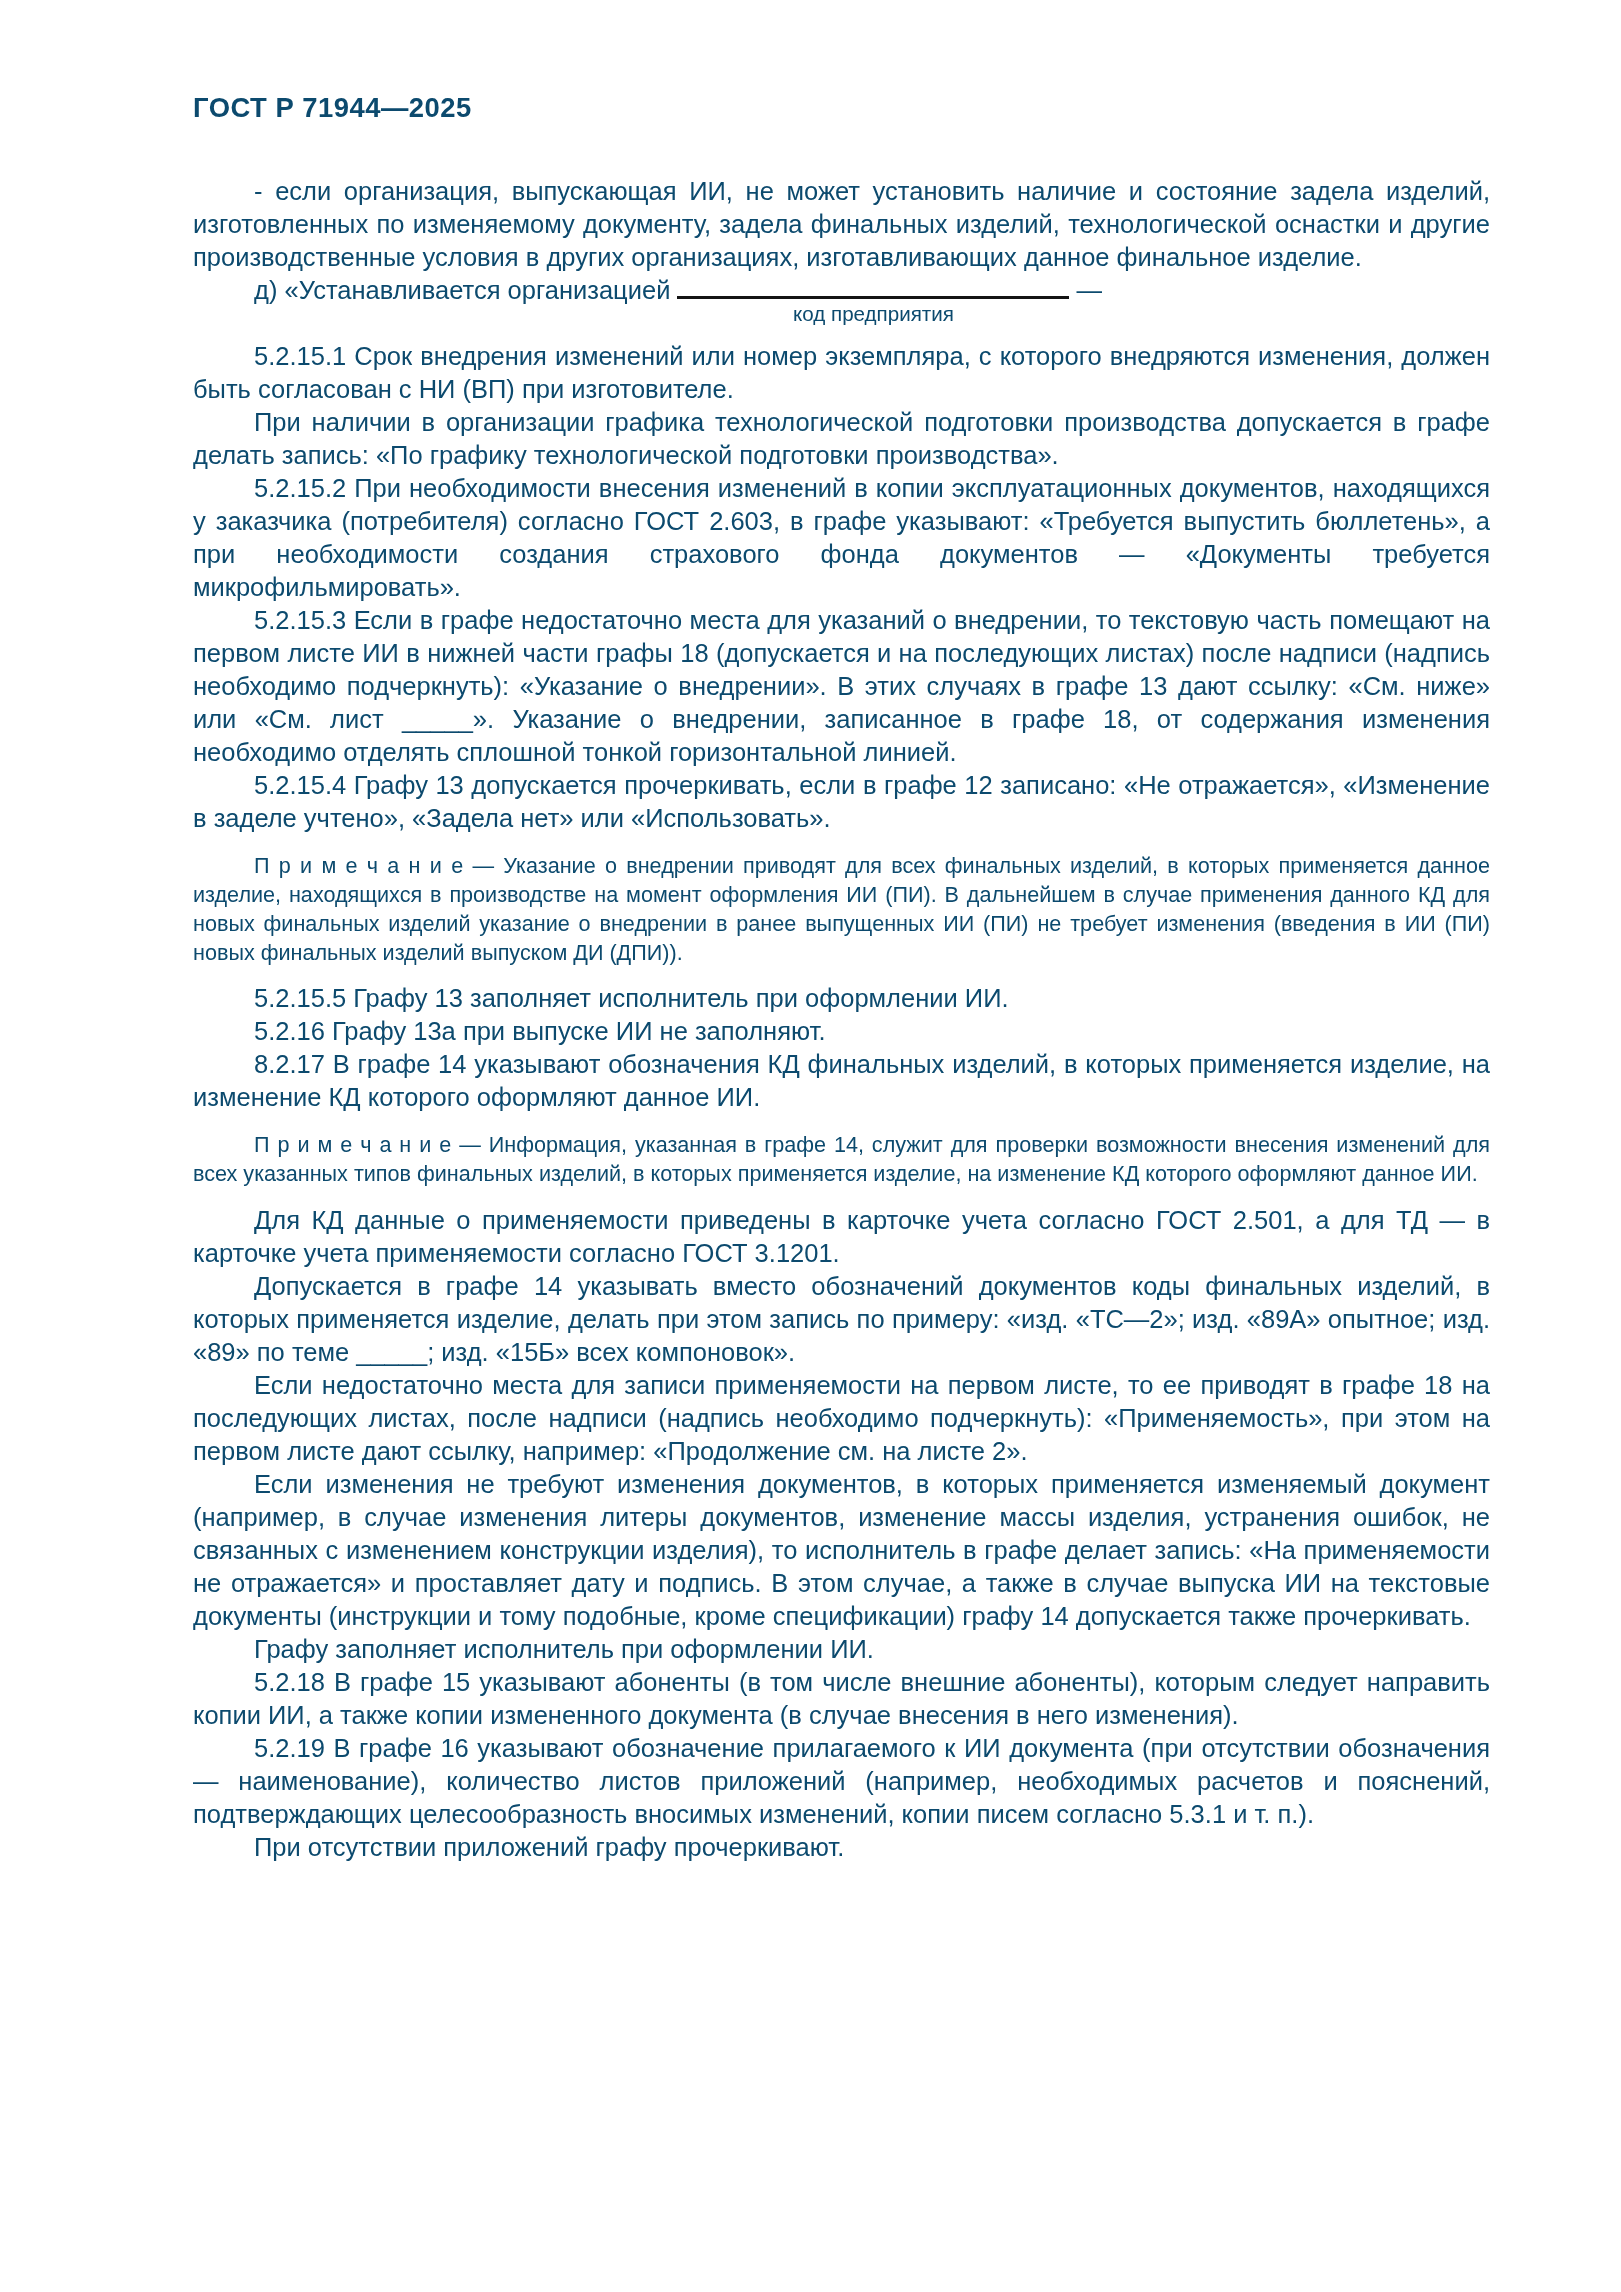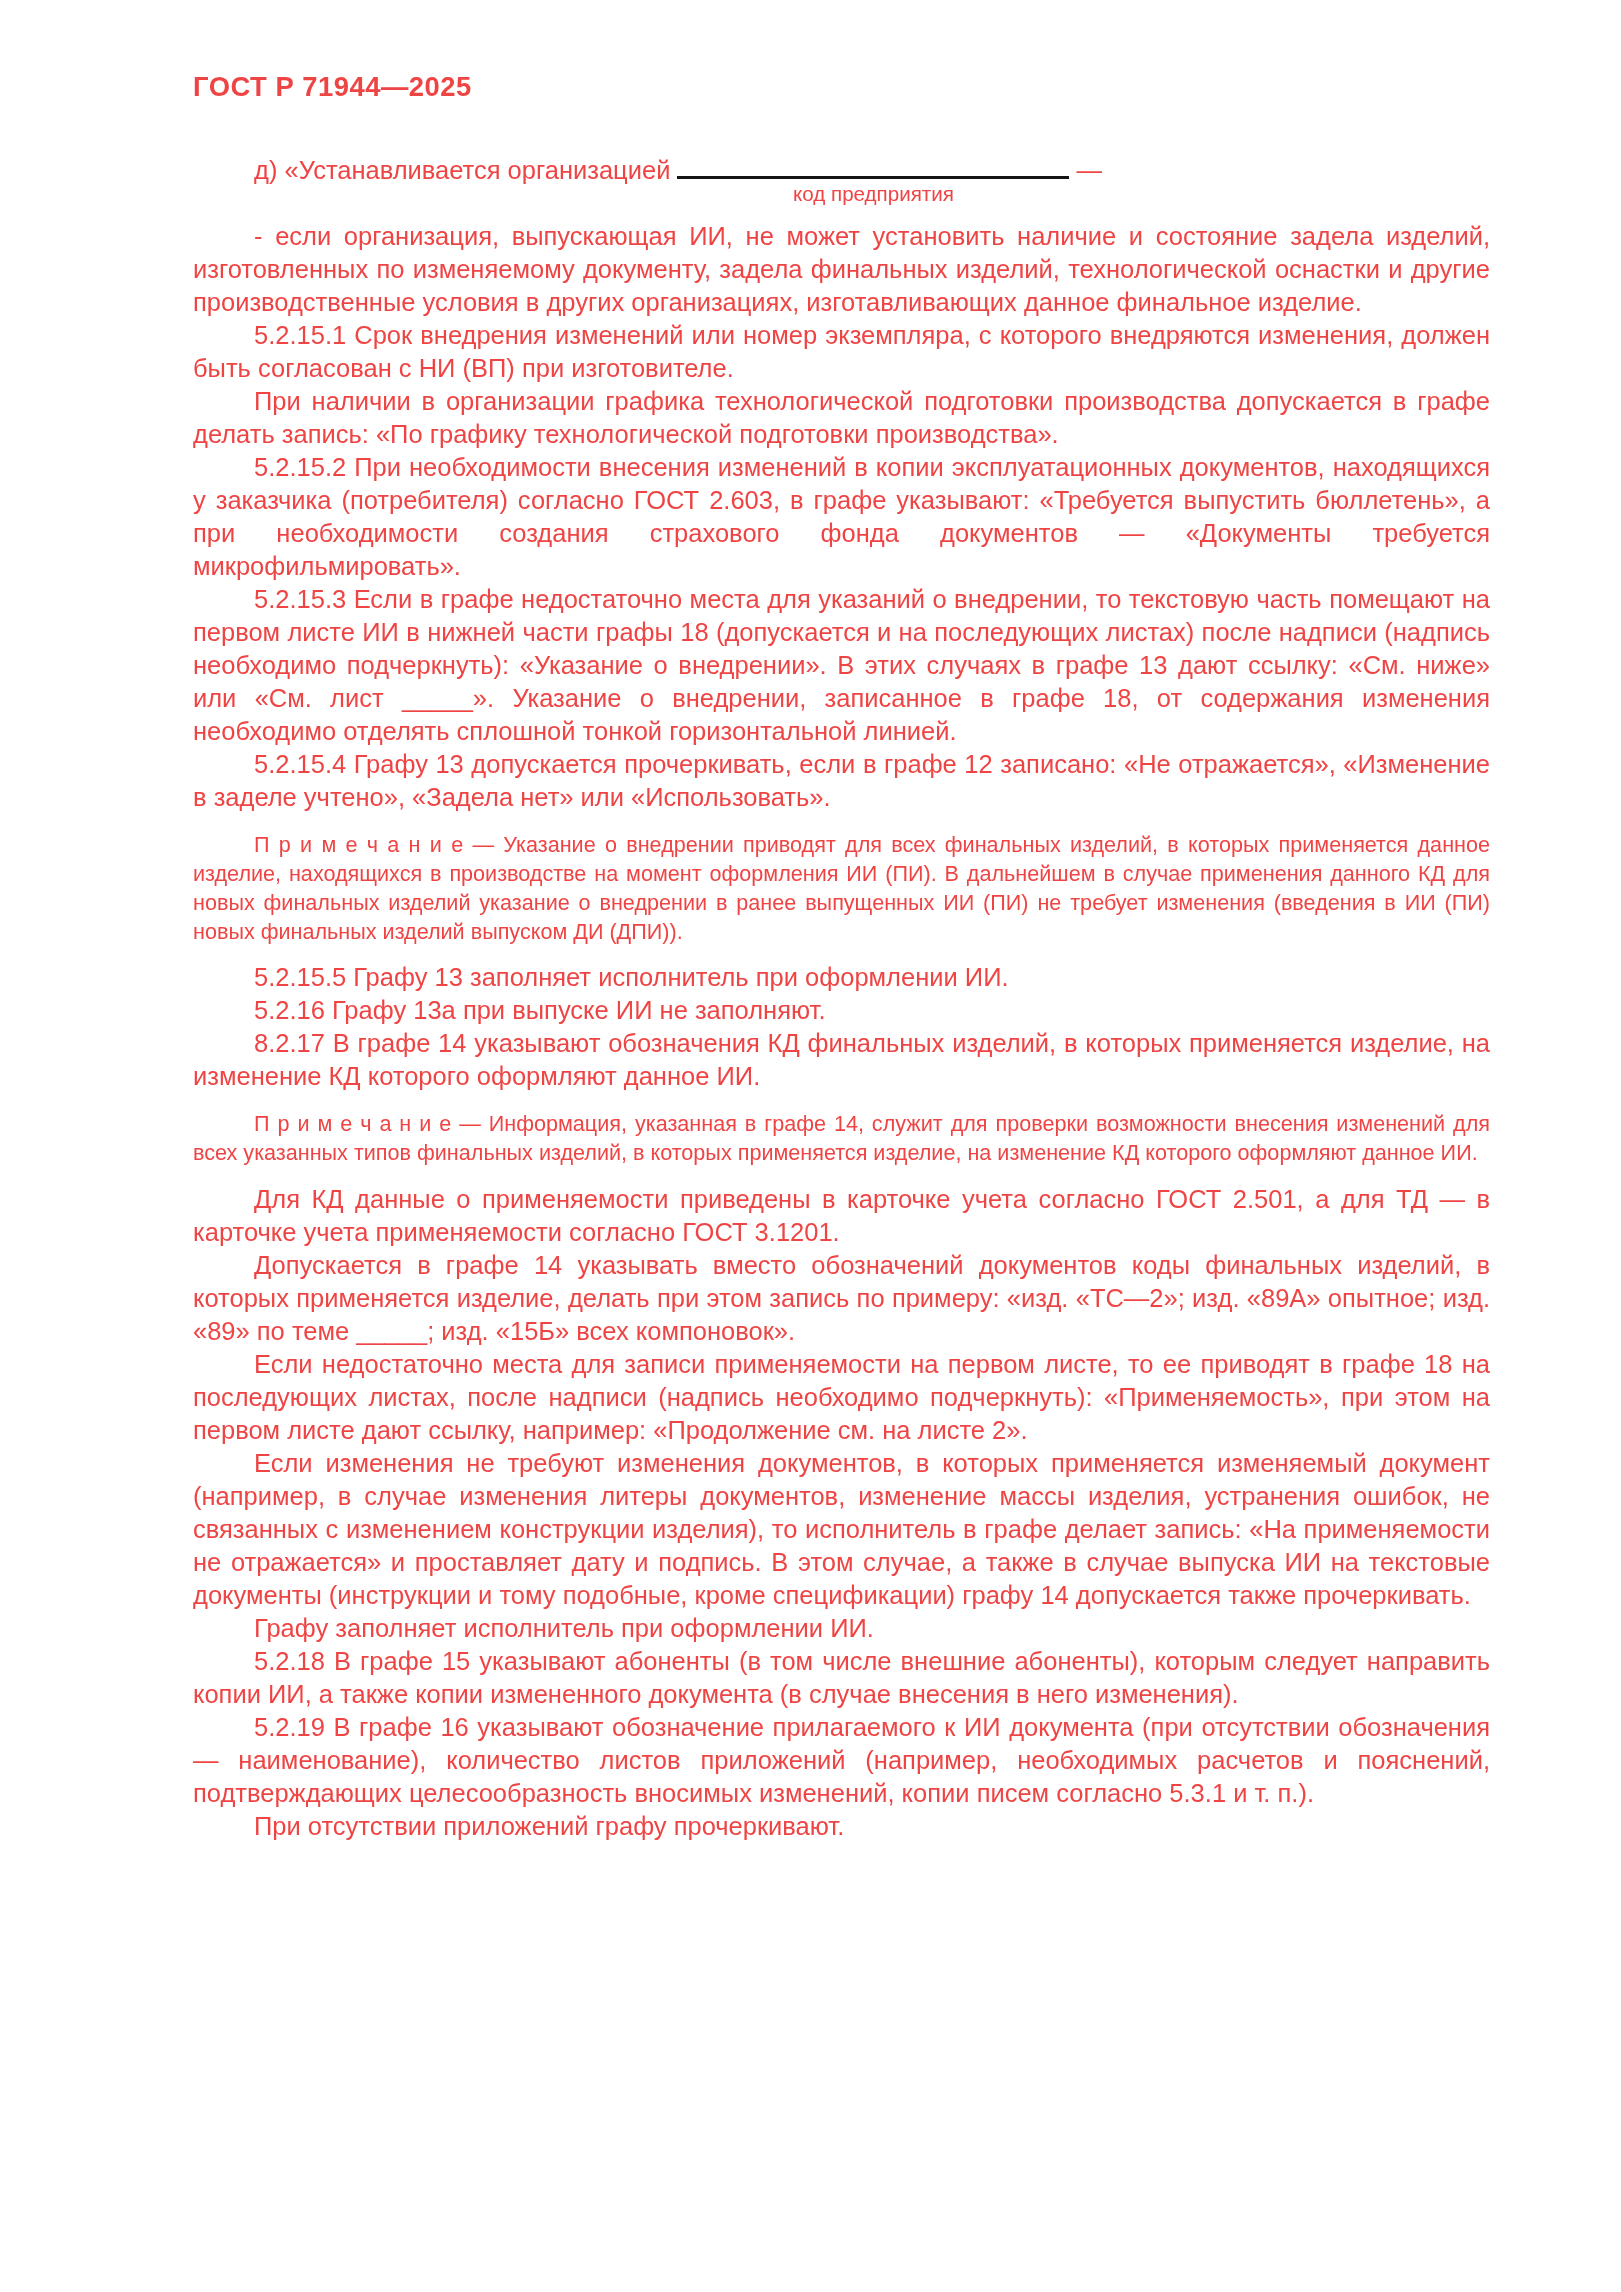--- a/index.html
+++ b/index.html
@@ -6,23 +6,23 @@
     margin: 0;
     padding: 0;
     background: #ffffff;
   }
   .page {
     position: relative;
     width: 1621px;
     height: 1873px;
     box-sizing: border-box;
     background: #ffffff;
-    color: #ef4444;
+    color: #0c4a6e;
     font-family: "Liberation Sans", "DejaVu Sans", sans-serif;
-    padding: 71px 131px 0 193px;
+    padding: 92px 131px 0 193px;
     overflow: hidden;
   }
   .doc-header {
     font-size: 27.4px;
     font-weight: bold;
     letter-spacing: 0.5px;
     margin: 0 0 51px 0;
     white-space: nowrap;
   }
   .content { margin: 0; }
@@ -70,25 +70,25 @@
 </head>
 <body>
 
 <div class="page">
 
   <div class="doc-header">ГОСТ Р 71944—2025</div>
 
   <div class="content">
 
 
+    <p class="para">- если организация, выпускающая ИИ, не может установить наличие и состояние задела изделий, изготовленных по изменяемому документу, задела финальных изделий, технологической оснастки и другие производственные условия в других организациях, изготавливающих данное финальное изделие.</p>
+
     <p class="para d-line"><span>д) «Устанавливается организацией</span>
       <span class="blank-wrap"><span class="blank-caption">код предприятия</span></span>
       <span>—</span></p>
-
-    <p class="para">- если организация, выпускающая ИИ, не может установить наличие и состояние задела изделий, изготовленных по изменяемому документу, задела финальных изделий, технологической оснастки и другие производственные условия в других организациях, изготавливающих данное финальное изделие.</p>
     <p class="para">5.2.15.1 Срок внедрения изменений или номер экземпляра, с которого внедряются изменения, должен быть согласован с НИ (ВП) при изготовителе.</p>
     <p class="para">При наличии в организации графика технологической подготовки производства допускается в графе делать запись: «По графику технологической подготовки производства».</p>
     <p class="para">5.2.15.2 При необходимости внесения изменений в копии эксплуатационных документов, находящихся у заказчика (потребителя) согласно ГОСТ 2.603, в графе указывают: «Требуется выпустить бюллетень», а при необходимости создания страхового фонда документов — «Документы требуется микрофильмировать».</p>
     <p class="para">5.2.15.3 Если в графе недостаточно места для указаний о внедрении, то текстовую часть помещают на первом листе ИИ в нижней части графы 18 (допускается и на последующих листах) после надписи (надпись необходимо подчеркнуть): «Указание о внедрении». В этих случаях в графе 13 дают ссылку: «См. ниже» или «См. лист _____». Указание о внедрении, записанное в графе 18, от содержания изменения необходимо отделять сплошной тонкой горизонтальной линией.</p>
     <p class="para">5.2.15.4 Графу 13 допускается прочеркивать, если в графе 12 записано: «Не отражается», «Изменение в заделе учтено», «Задела нет» или «Использовать».</p>
     <p class="note">П р и м е ч а н и е  —  Указание о внедрении приводят для всех финальных изделий, в которых применяется данное изделие, находящихся в производстве на момент оформления ИИ (ПИ). В дальнейшем в случае применения данного КД для новых финальных изделий указание о внедрении в ранее выпущенных ИИ (ПИ) не требует изменения (введения в ИИ (ПИ) новых финальных изделий выпуском ДИ (ДПИ)).</p>
     <p class="para">5.2.15.5 Графу 13 заполняет исполнитель при оформлении ИИ.</p>
     <p class="para">5.2.16 Графу 13а при выпуске ИИ не заполняют.</p>
     <p class="para">8.2.17 В графе 14 указывают обозначения КД финальных изделий, в которых применяется изделие, на изменение КД которого оформляют данное ИИ.</p>
     <p class="note">П р и м е ч а н и е  —  Информация, указанная в графе 14, служит для проверки возможности внесения изменений для всех указанных типов финальных изделий, в которых применяется изделие, на изменение КД которого оформляют данное ИИ.</p>

